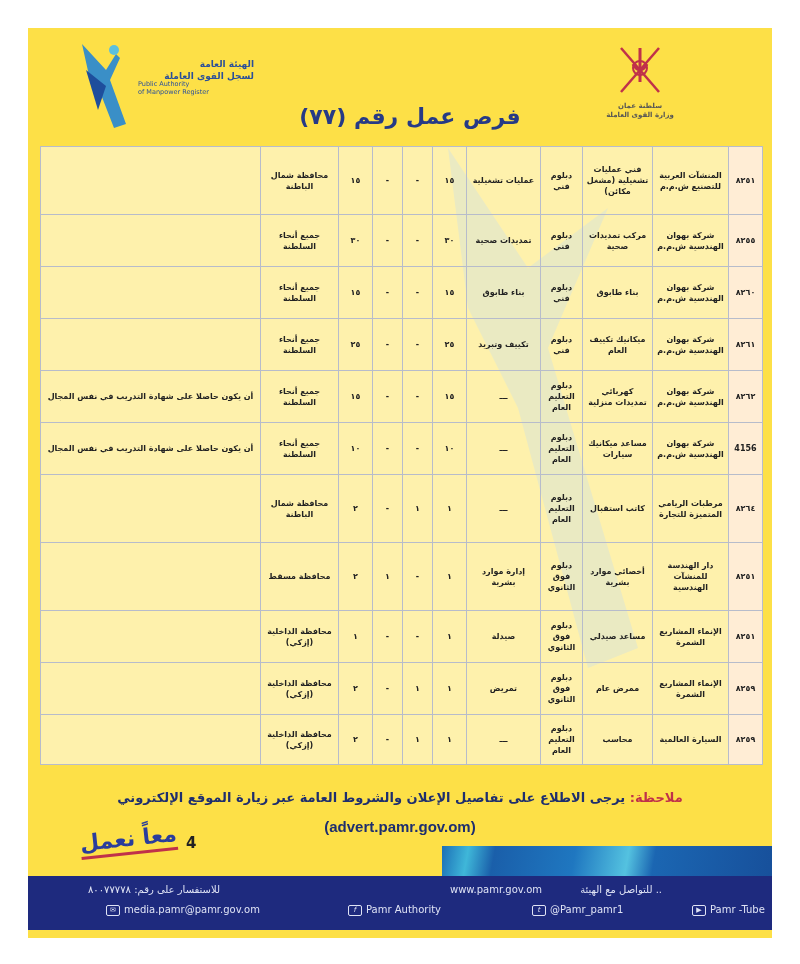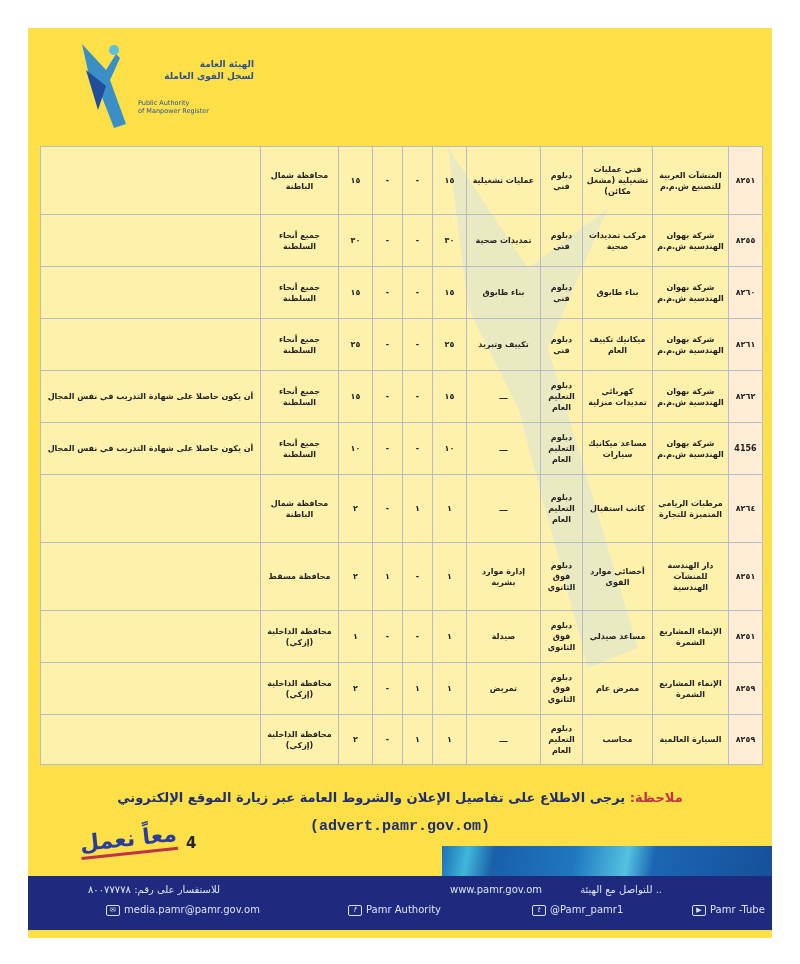--- a/index.html
+++ b/index.html
@@ -3,34 +3,34 @@
 <meta charset="utf-8">
 <style>
   html,body{margin:0;padding:0;background:#ffffff;}
   body{width:800px;height:964px;position:relative;overflow:hidden;font-family:"DejaVu Sans",sans-serif;}
   .page{position:absolute;left:28px;top:28px;width:744px;height:910px;background:#fde047;overflow:hidden;}
   .watermark{position:absolute;left:380px;top:120px;width:260px;height:520px;opacity:.35;pointer-events:none;}
   .header{position:absolute;left:0;top:0;width:744px;height:118px;}
   .logo-left{position:absolute;left:48px;top:12px;width:170px;height:90px;}
   .logo-left .figure{position:absolute;left:0;top:0;width:60px;height:90px;}
   .logo-left .txt{position:absolute;left:58px;top:18px;width:120px;font-size:9px;line-height:12px;color:#2a4f9a;font-weight:bold;text-align:right;direction:rtl;}
-  .logo-left .txt-en{position:absolute;left:62px;top:59px;font-size:6.5px;line-height:8px;color:#2a4f9a;}
+  .logo-left .txt-en{position:absolute;left:62px;top:40px;font-size:6.5px;line-height:8px;color:#2a4f9a;}
   .logo-right{position:absolute;left:572px;top:14px;width:80px;height:92px;text-align:center;}
   .logo-right .emblem{width:50px;height:56px;margin:0 auto;}
   .logo-right .txt{font-size:7px;line-height:9px;color:#555;direction:rtl;font-weight:bold;}
   .title{position:absolute;left:232px;top:76px;width:300px;text-align:center;font-size:22px;font-weight:bold;color:#263a86;direction:rtl;letter-spacing:.5px;}
   table.jobs{position:absolute;left:12px;top:118px;width:722px;border-collapse:collapse;table-layout:fixed;direction:rtl;background:rgba(255,255,255,.55);}
   table.jobs td{border:1px solid #b7bccb;font-size:8px;line-height:11px;color:#222;text-align:center;vertical-align:middle;padding:1px 2px;font-weight:bold;}
   td.code{color:#c0314a;background:rgba(255,235,240,.6);}
   td.num{color:#777;font-weight:normal;}
   td.total{color:#c0314a;}
   td.note{text-align:center;font-size:7.5px;}
   .note-bar{position:absolute;left:0;top:762px;width:744px;text-align:center;direction:rtl;font-size:13px;font-weight:bold;color:#1e2e6e;}
   .note-bar .lbl{color:#c0314a;}
-  .url{position:absolute;left:0;top:790px;width:744px;text-align:center;font-family:Liberation Mono, monospace;font-size:15px;font-weight:bold;color:#1e2e6e;}
+  .url{position:absolute;left:0;top:790px;width:744px;text-align:center;font-family:Liberation Sans, sans-serif;font-size:15px;font-weight:bold;color:#1e2e6e;}
   .brand{position:absolute;left:52px;top:798px;font-size:22px;font-weight:bold;color:#2a3d9c;direction:rtl;transform:rotate(-6deg);border-bottom:3px solid #c0314a;line-height:26px;}
   .page-num{position:absolute;left:158px;top:806px;font-size:15px;font-weight:bold;color:#222;}
   .stripe{position:absolute;left:414px;top:818px;width:330px;height:30px;background:linear-gradient(100deg,#1c6fb6 0%,#3fb7d9 8%,#1a5faa 16%,#1f77c0 40%,#54c2e0 56%,#1b66b2 64%,#17509b 100%);}
   .footer{position:absolute;left:0;top:848px;width:744px;height:54px;background:#1e2a7e;color:#dfe3f5;font-size:10px;}
   .footer .row1{position:absolute;top:8px;left:0;width:744px;height:16px;}
   .footer .row2{position:absolute;top:28px;left:16px;width:744px;height:16px;margin-left:28px;}
   .footer span{position:absolute;white-space:nowrap;}
   .ico{display:inline-block;width:12px;height:9px;border:1px solid #dfe3f5;border-radius:2px;vertical-align:middle;margin-right:4px;font-size:7px;line-height:9px;text-align:center;}
 </style>
 </head>
@@ -52,21 +52,34 @@
       <div class="txt">
         <div>الهيئة العامة</div>
         <div>لسجل القوى العاملة</div>
       </div>
       <div class="txt-en">
         <div>Public Authority</div>
         <div>of Manpower Register</div>
       </div>
     </div>
 
-
+    <div class="title">فرص عمل رقم (٧٧)</div>
+
+    <div class="logo-right">
+      <svg class="emblem" viewBox="0 0 50 56">
+        <line x1="6" y1="6" x2="44" y2="50" stroke="#c0314a" stroke-width="2.5"></line>
+        <line x1="44" y1="6" x2="6" y2="50" stroke="#c0314a" stroke-width="2.5"></line>
+        <path d="M25 6 L25 40 M18 22 Q25 34 32 22" stroke="#c0314a" stroke-width="3" fill="none"></path>
+        <circle cx="25" cy="26" r="7" fill="none" stroke="#c0314a" stroke-width="2"></circle>
+      </svg>
+      <div class="txt">
+        <div>سلطنة عمان</div>
+        <div>وزارة القوى العاملة</div>
+      </div>
+    </div>
   </div>
 
   <table class="jobs">
     <colgroup>
       <col style="width:34px">
         <col style="width:76px">
         <col style="width:70px">
         <col style="width:42px">
       <col style="width:74px">
         <col style="width:34px">
@@ -164,21 +177,21 @@
           <td class="num total">١</td>
           <td class="num">١</td>
           <td class="num">-</td>
           <td class="num total">٢</td>
           <td>محافظة شمال الباطنة</td>
           <td class="note"></td>
         </tr>
         <tr style="height: 68px;">
           <td class="code">٨٢٥١</td>
           <td>دار الهندسة للمنشآت الهندسية</td>
-          <td>أخصائي موارد القوى</td>
+          <td>أخصائي موارد بشرية</td>
           <td>دبلوم فوق الثانوي</td>
           <td>إدارة موارد بشرية</td>
           <td class="num total">١</td>
           <td class="num">-</td>
           <td class="num">١</td>
           <td class="num total">٢</td>
           <td>محافظة مسقط</td>
           <td class="note"></td>
         </tr>
         <tr style="height: 52px;">

